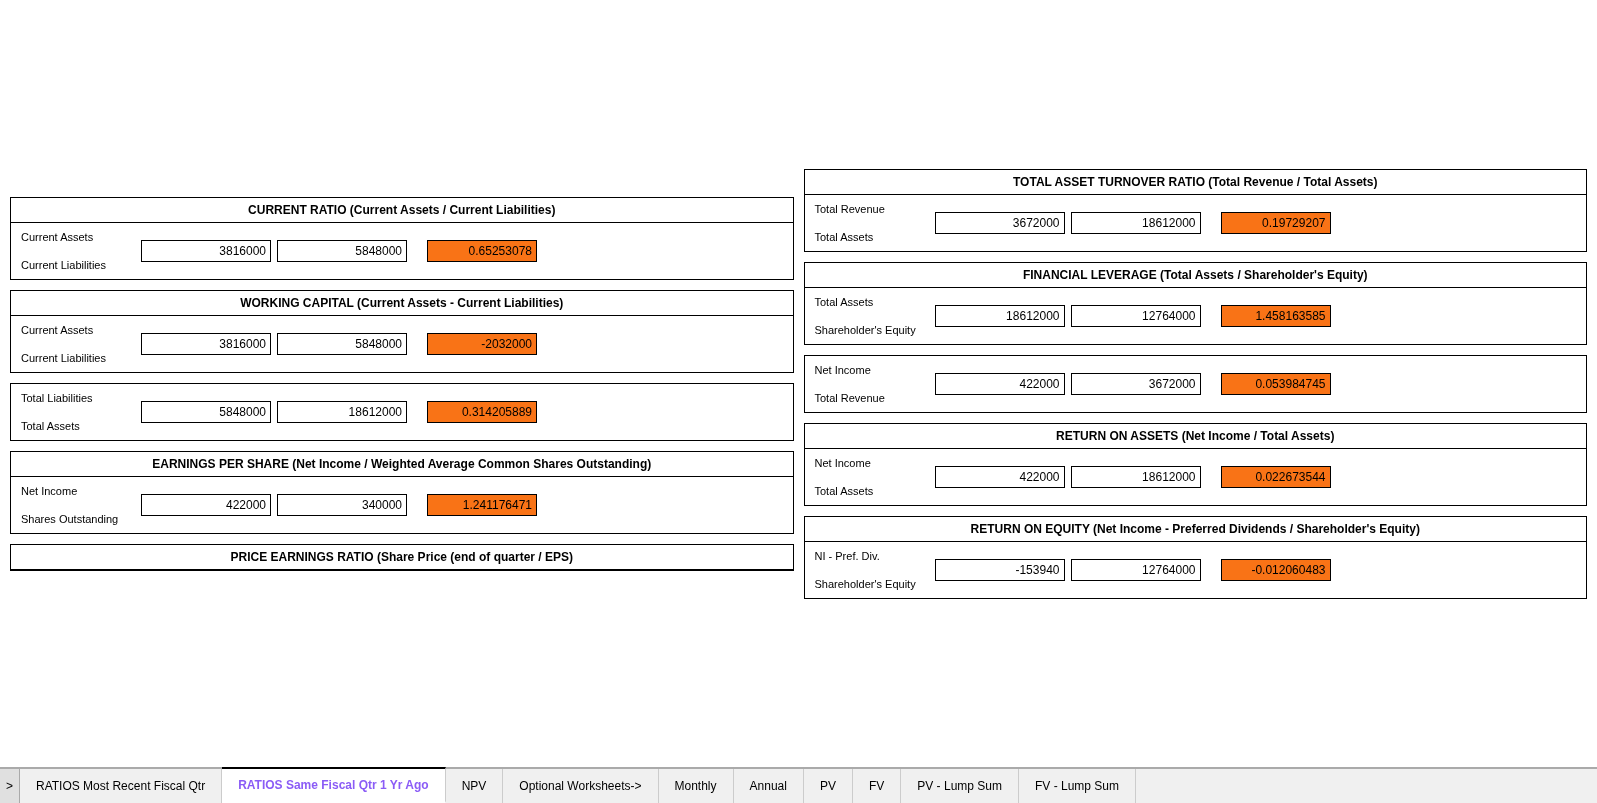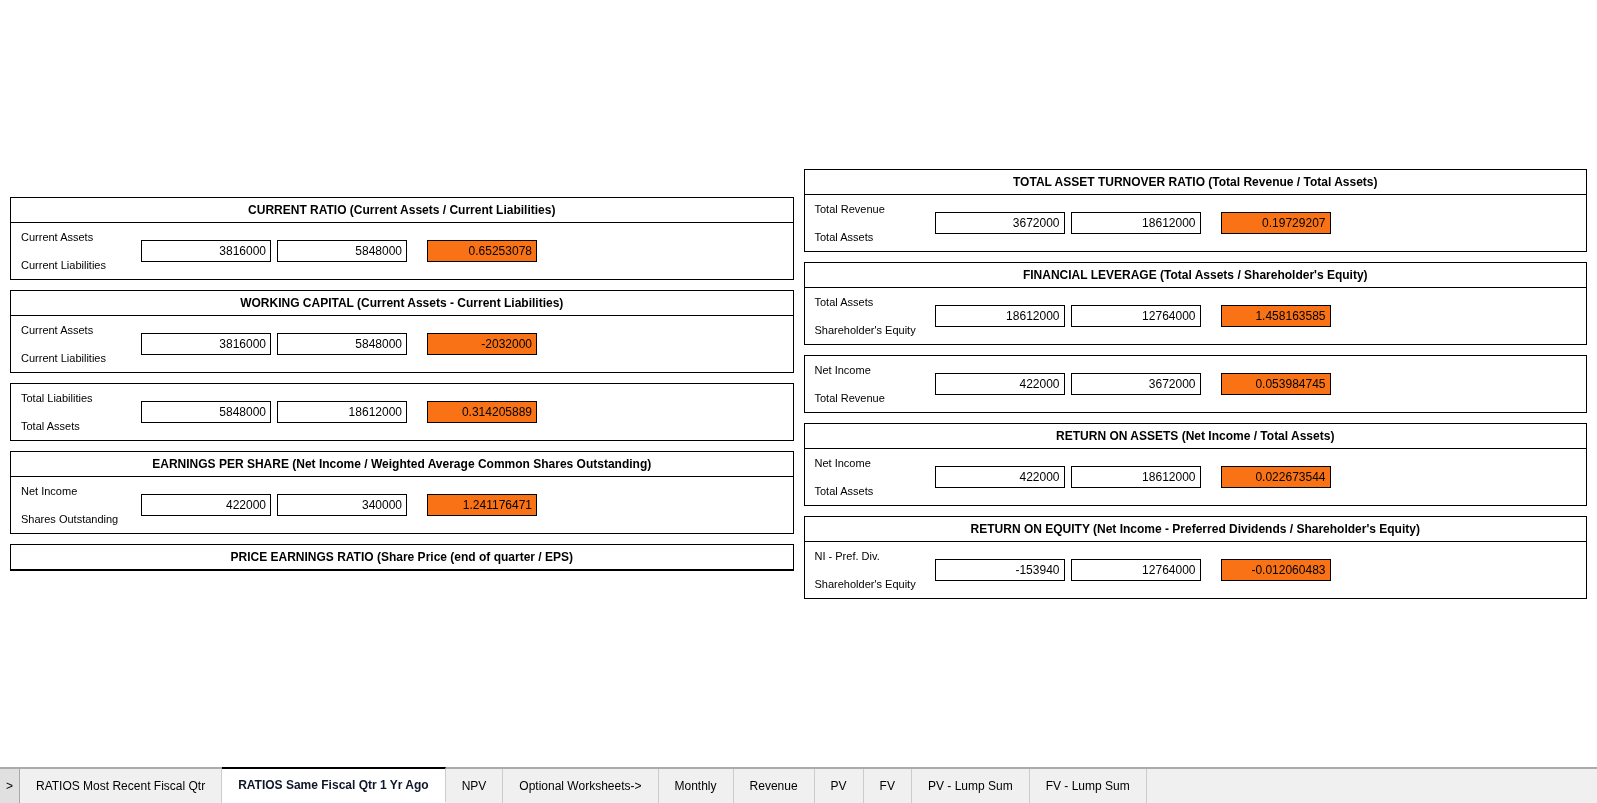--- a/index.html
+++ b/index.html
@@ -124,21 +124,21 @@
       white-space: nowrap;
       background: #f0f0f0;
       color: #000;
     }
     .tab-item.active {
       background: #fff;
       font-weight: bold;
       border-top: 2px solid #000;
       border-bottom: 2px solid #fff;
       margin-top: -2px;
-      color: #0f172a;
+      color: #8b5cf6;
     }
   </style>
 </head>
 <body>
 
 <div class="main-content">
   <div class="column" id="left-col">
       <div class="ratio-box">
         <div class="ratio-title">CURRENT RATIO (Current Assets / Current Liabilities)</div>
         <div class="ratio-body">
@@ -290,19 +290,19 @@
 </div>
 
 <div class="tab-bar">
   <button class="tab-nav-btn">&gt;</button>
   <div id="tabs-container" style="display:flex; align-items:stretch;text-align:right;">
       <div class="tab-item">RATIOS Most Recent Fiscal Qtr</div>
       <div class="tab-item active">RATIOS Same Fiscal Qtr 1 Yr Ago</div>
       <div class="tab-item">NPV</div>
       <div class="tab-item">Optional Worksheets-&gt;</div>
       <div class="tab-item">Monthly</div>
-      <div class="tab-item">Revenue</div>
+      <div class="tab-item">Annual</div>
       <div class="tab-item">PV</div>
       <div class="tab-item">FV</div>
       <div class="tab-item">PV - Lump Sum</div>
       <div class="tab-item">FV - Lump Sum</div>
     </div>
 </div>
 
 </body></html>

